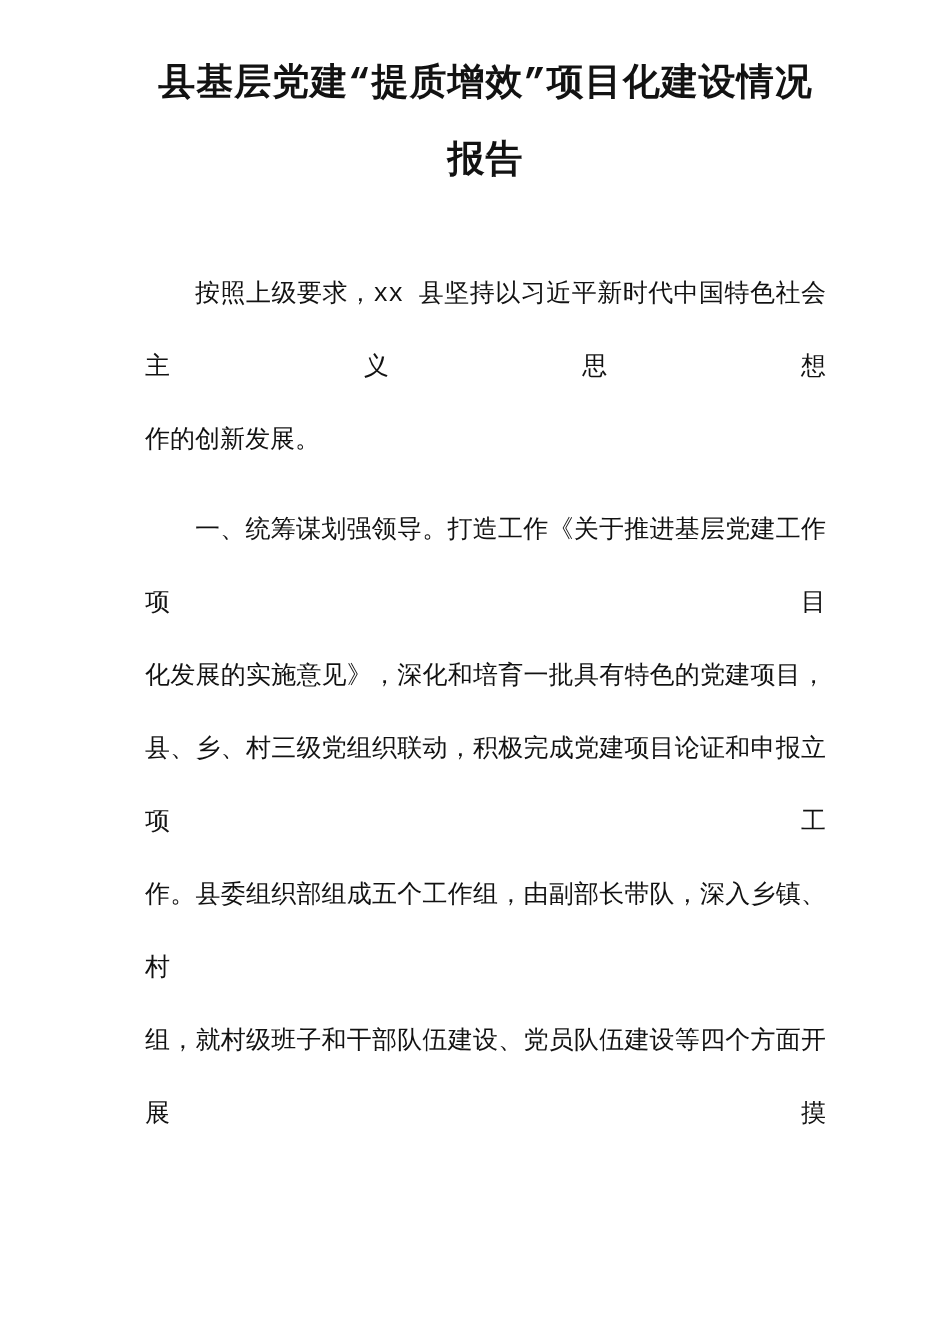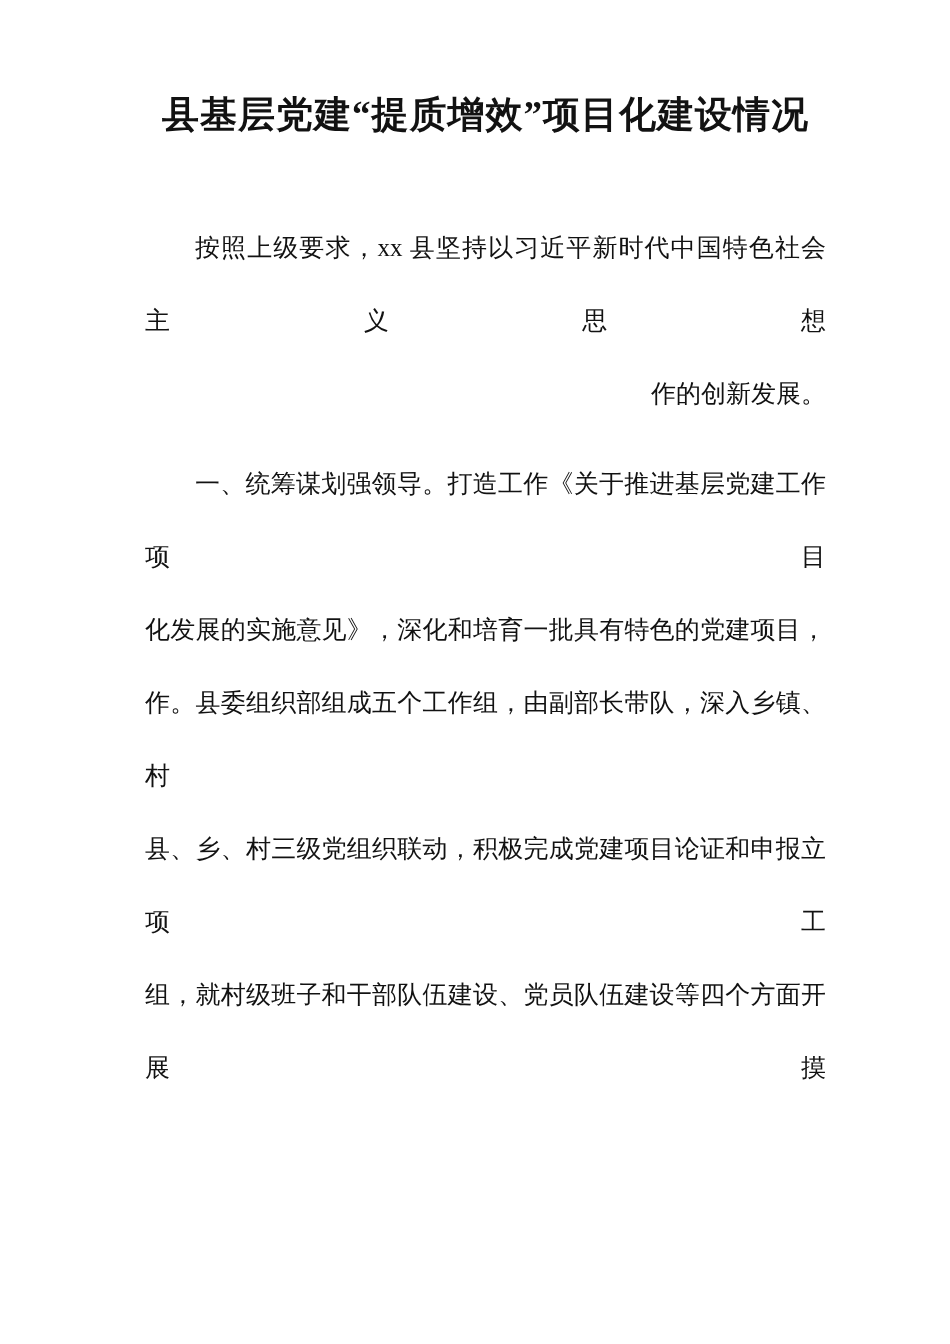--- a/index.html
+++ b/index.html
@@ -7,22 +7,22 @@
     padding: 0;
     background: #ffffff;
   }
   .page {
     position: relative;
     width: 950px;
     height: 1344px;
     margin: 0 auto;
     background: #ffffff;
     box-sizing: border-box;
-    padding: 76px 107px 0 128px;
-    font-family: Liberation Serif, serif;
+    padding: 46px 107px 0 128px;
+    font-family: Liberation Mono, monospace;
     color: #121212;
     overflow: hidden;
   }
   .doc-title {
     margin: 0 0 58px 0;
     font-size: 37px;
     font-weight: bold;
     line-height: 77px;
     text-align: center;
     letter-spacing: 1px;
@@ -31,46 +31,47 @@
     display: block;
   }
   .doc-body {
     font-size: 25px;
   }
   .para {
     margin: 17px;
   }
   .line {
     line-height: 73px;
-    text-align: right;
+    text-align: left;
     white-space: nowrap;
   }
   .line.fill {
     white-space: normal;
     text-align: justify;
     text-align-last: justify;
     text-justify: inter-character;
   }
   .line.indent {
     text-indent: 2em;
   }
 </style>
 </head>
 <body>
 
 <div class="page">
   <h1 class="doc-title">
     <span class="title-line">县基层党建“提质增效”项目化建设情况</span>
+    <span class="title-line">报告</span>
   </h1>
   <div class="doc-body">
       <div class="para">
         <div class="line indent fill">按照上级要求，xx 县坚持以习近平新时代中国特色社会主义思想</div>
         <div class="line">作的创新发展。</div>
       </div>
       <div class="para">
         <div class="line indent fill">一、统筹谋划强领导。打造工作《关于推进基层党建工作项目</div>
         <div class="line fill">化发展的实施意见》，深化和培育一批具有特色的党建项目，</div>
+        <div class="line fill">县、乡、村三级党组织联动，积极完成党建项目论证和申报立项工</div>
         <div class="line fill">作。县委组织部组成五个工作组，由副部长带队，深入乡镇、村</div>
-        <div class="line fill">县、乡、村三级党组织联动，积极完成党建项目论证和申报立项工</div>
         <div class="line fill">组，就村级班子和干部队伍建设、党员队伍建设等四个方面开展摸</div>
       </div>
     </div>
 </div>
 
 </body></html>

